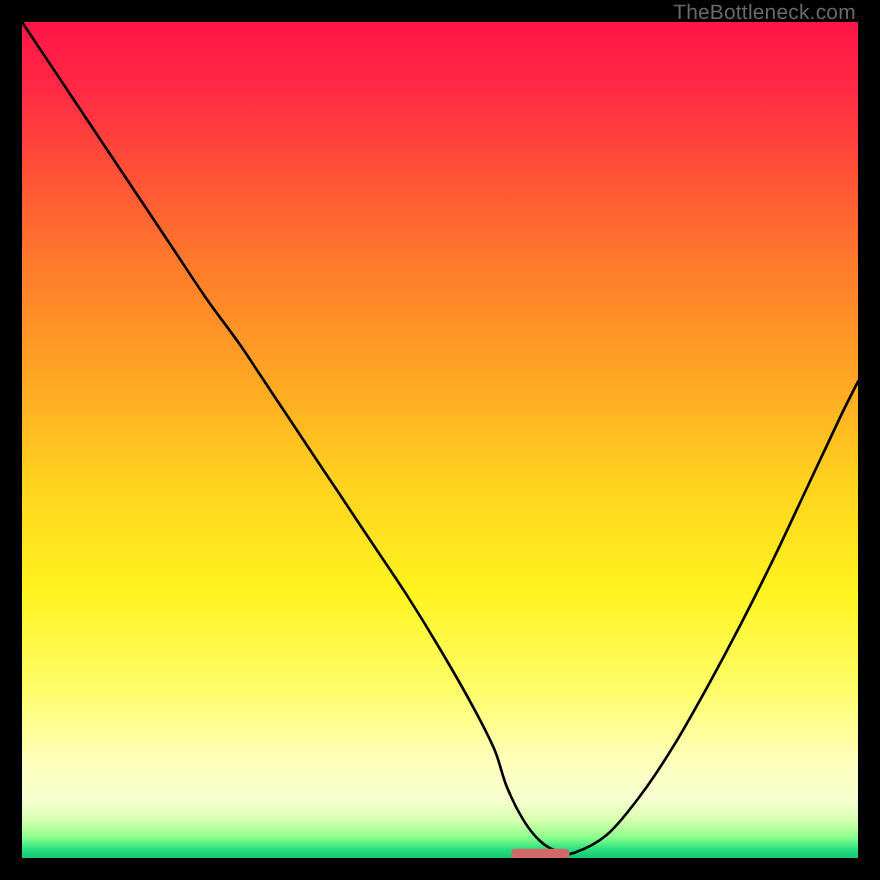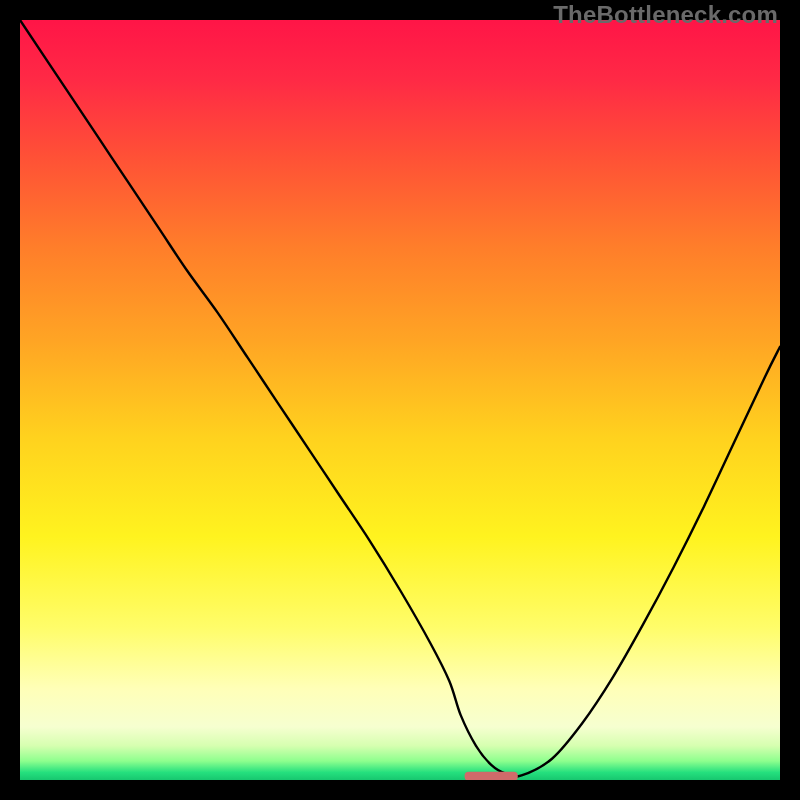--- a/index.html
+++ b/index.html
@@ -27,22 +27,22 @@
   }
   .plot svg {
     display: block;
     width: 760px;
     height: 760px;
   }
   .watermark {
     position: absolute;
     top: 1px;
     right: 22px;
-    font-size: 24px;
-    font-weight: 700;
+    font-size: 19px;
+    font-weight: 400;
     color: #6a6a6a;
     letter-spacing: 0.2px;
     user-select: none;
   }
 </style>
 </head>
 <body>
 
 <div class="frame">
   <div class="plot">

